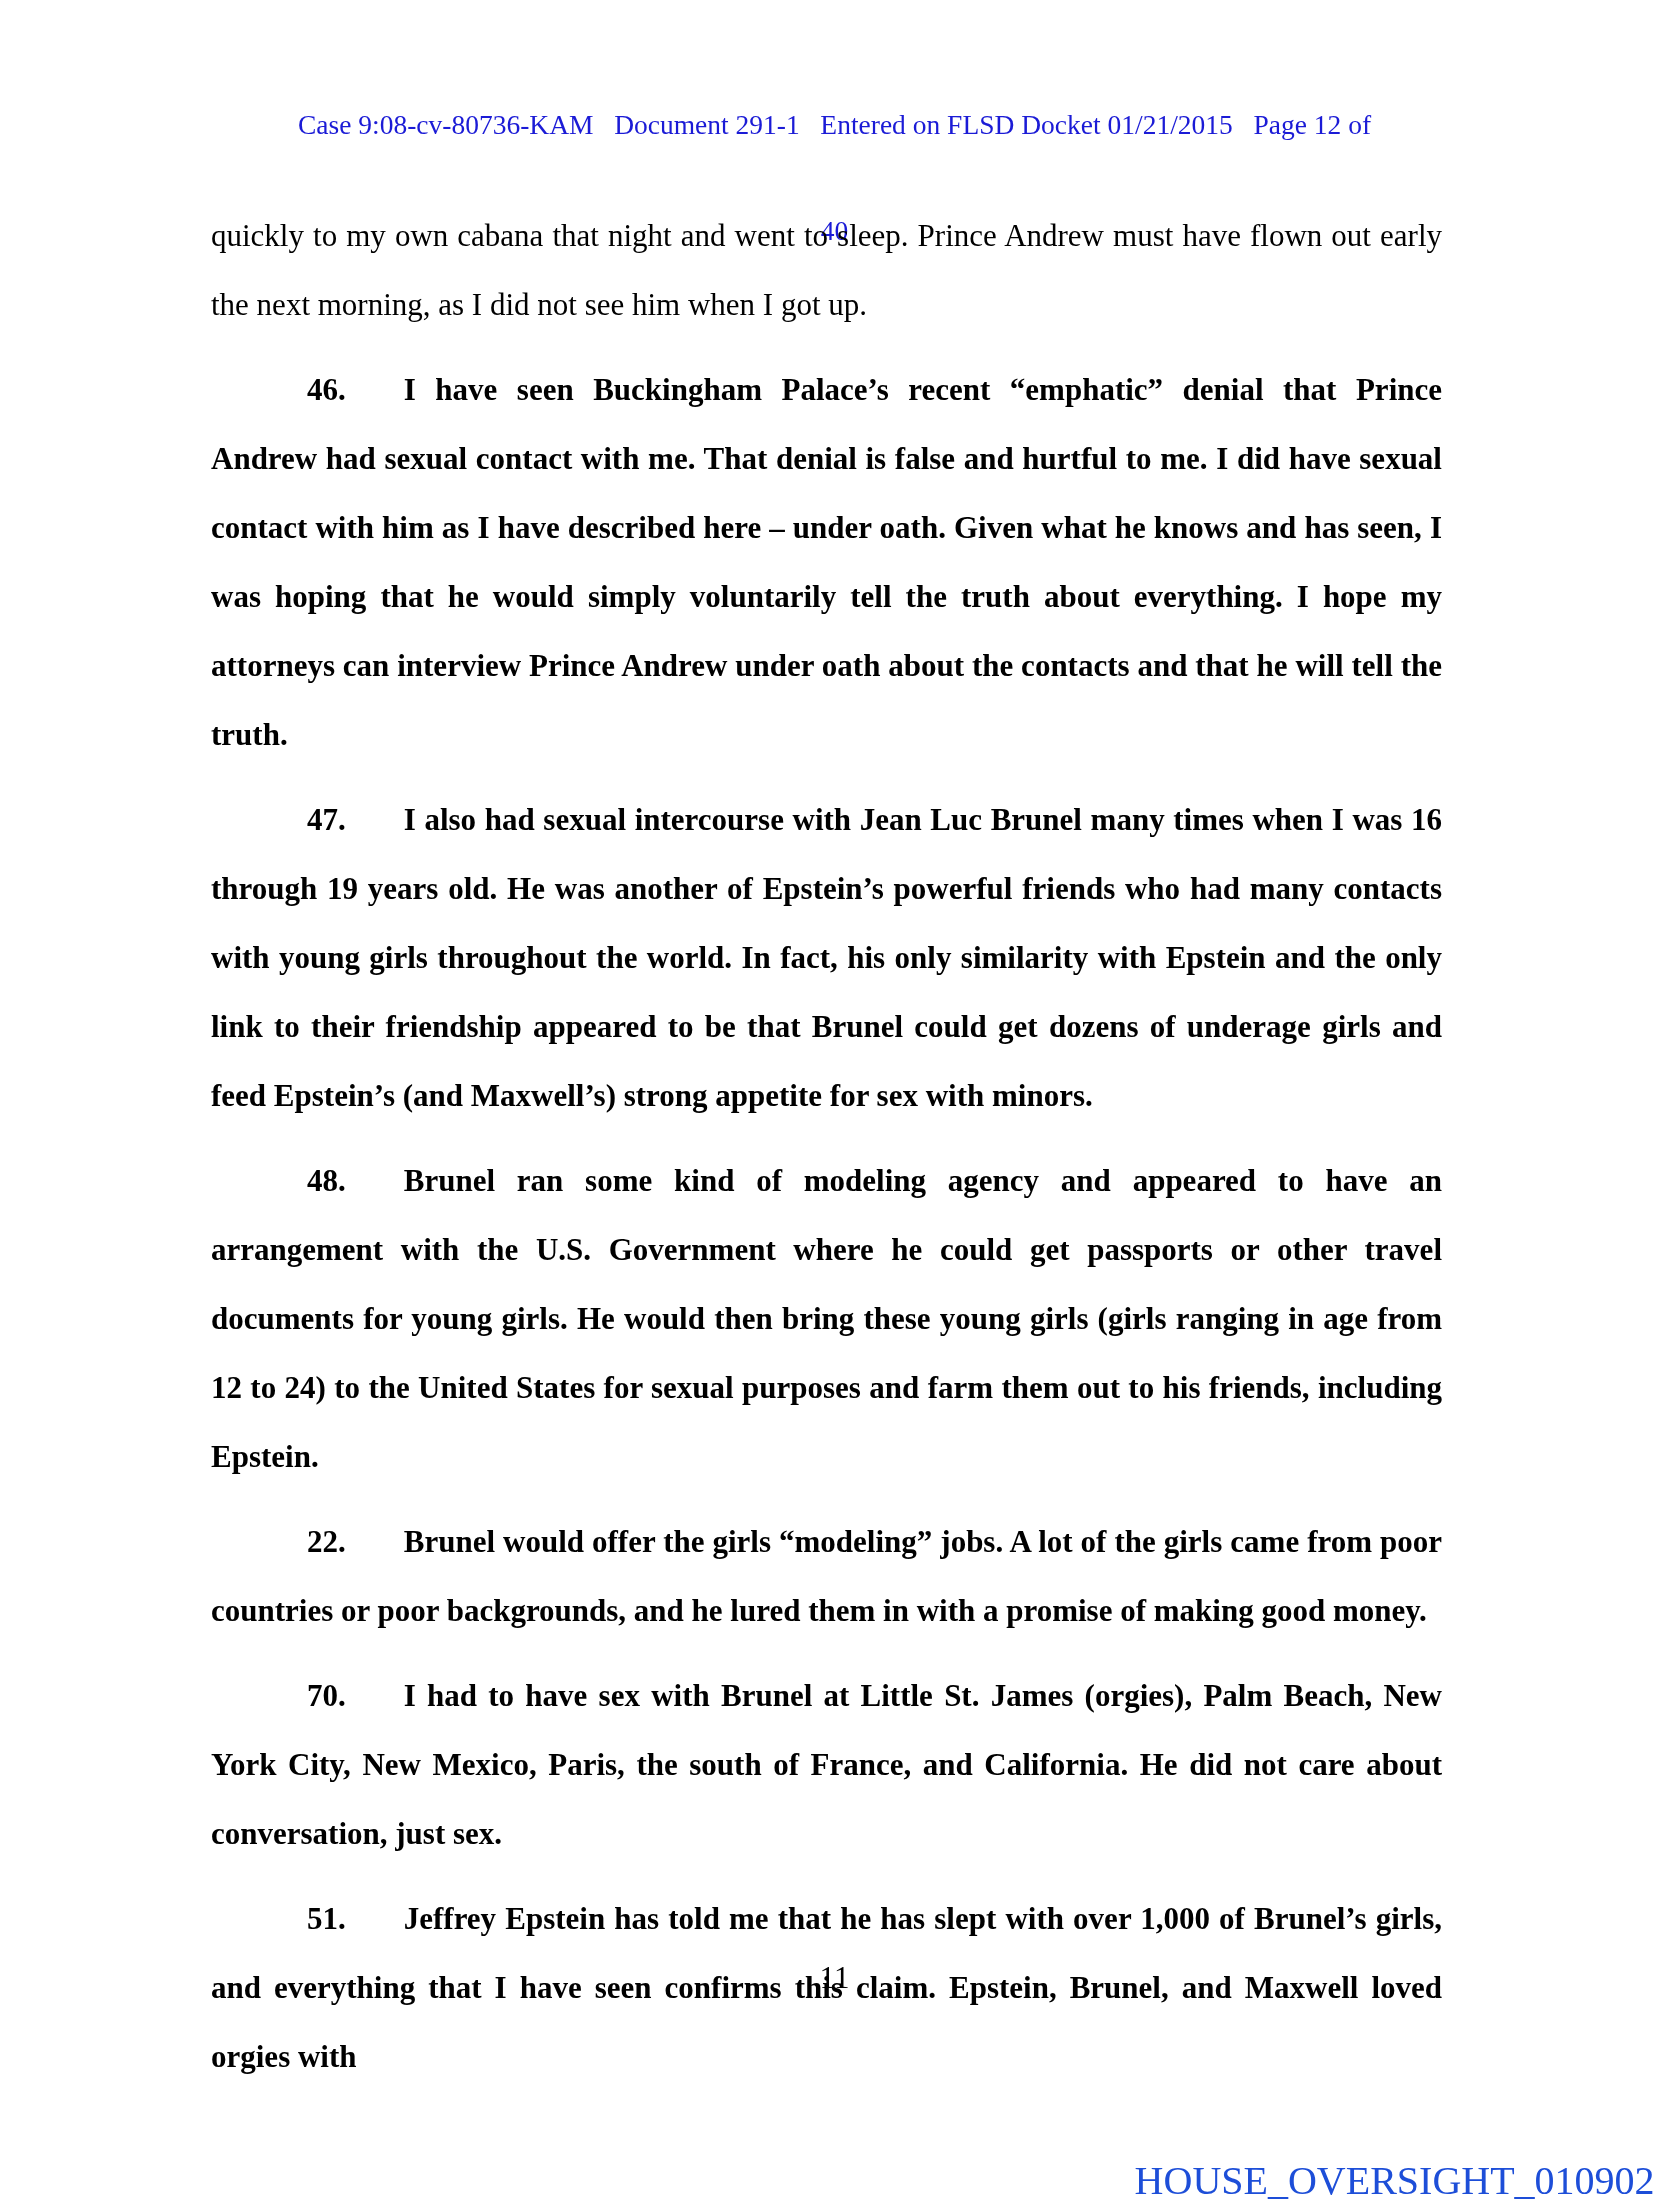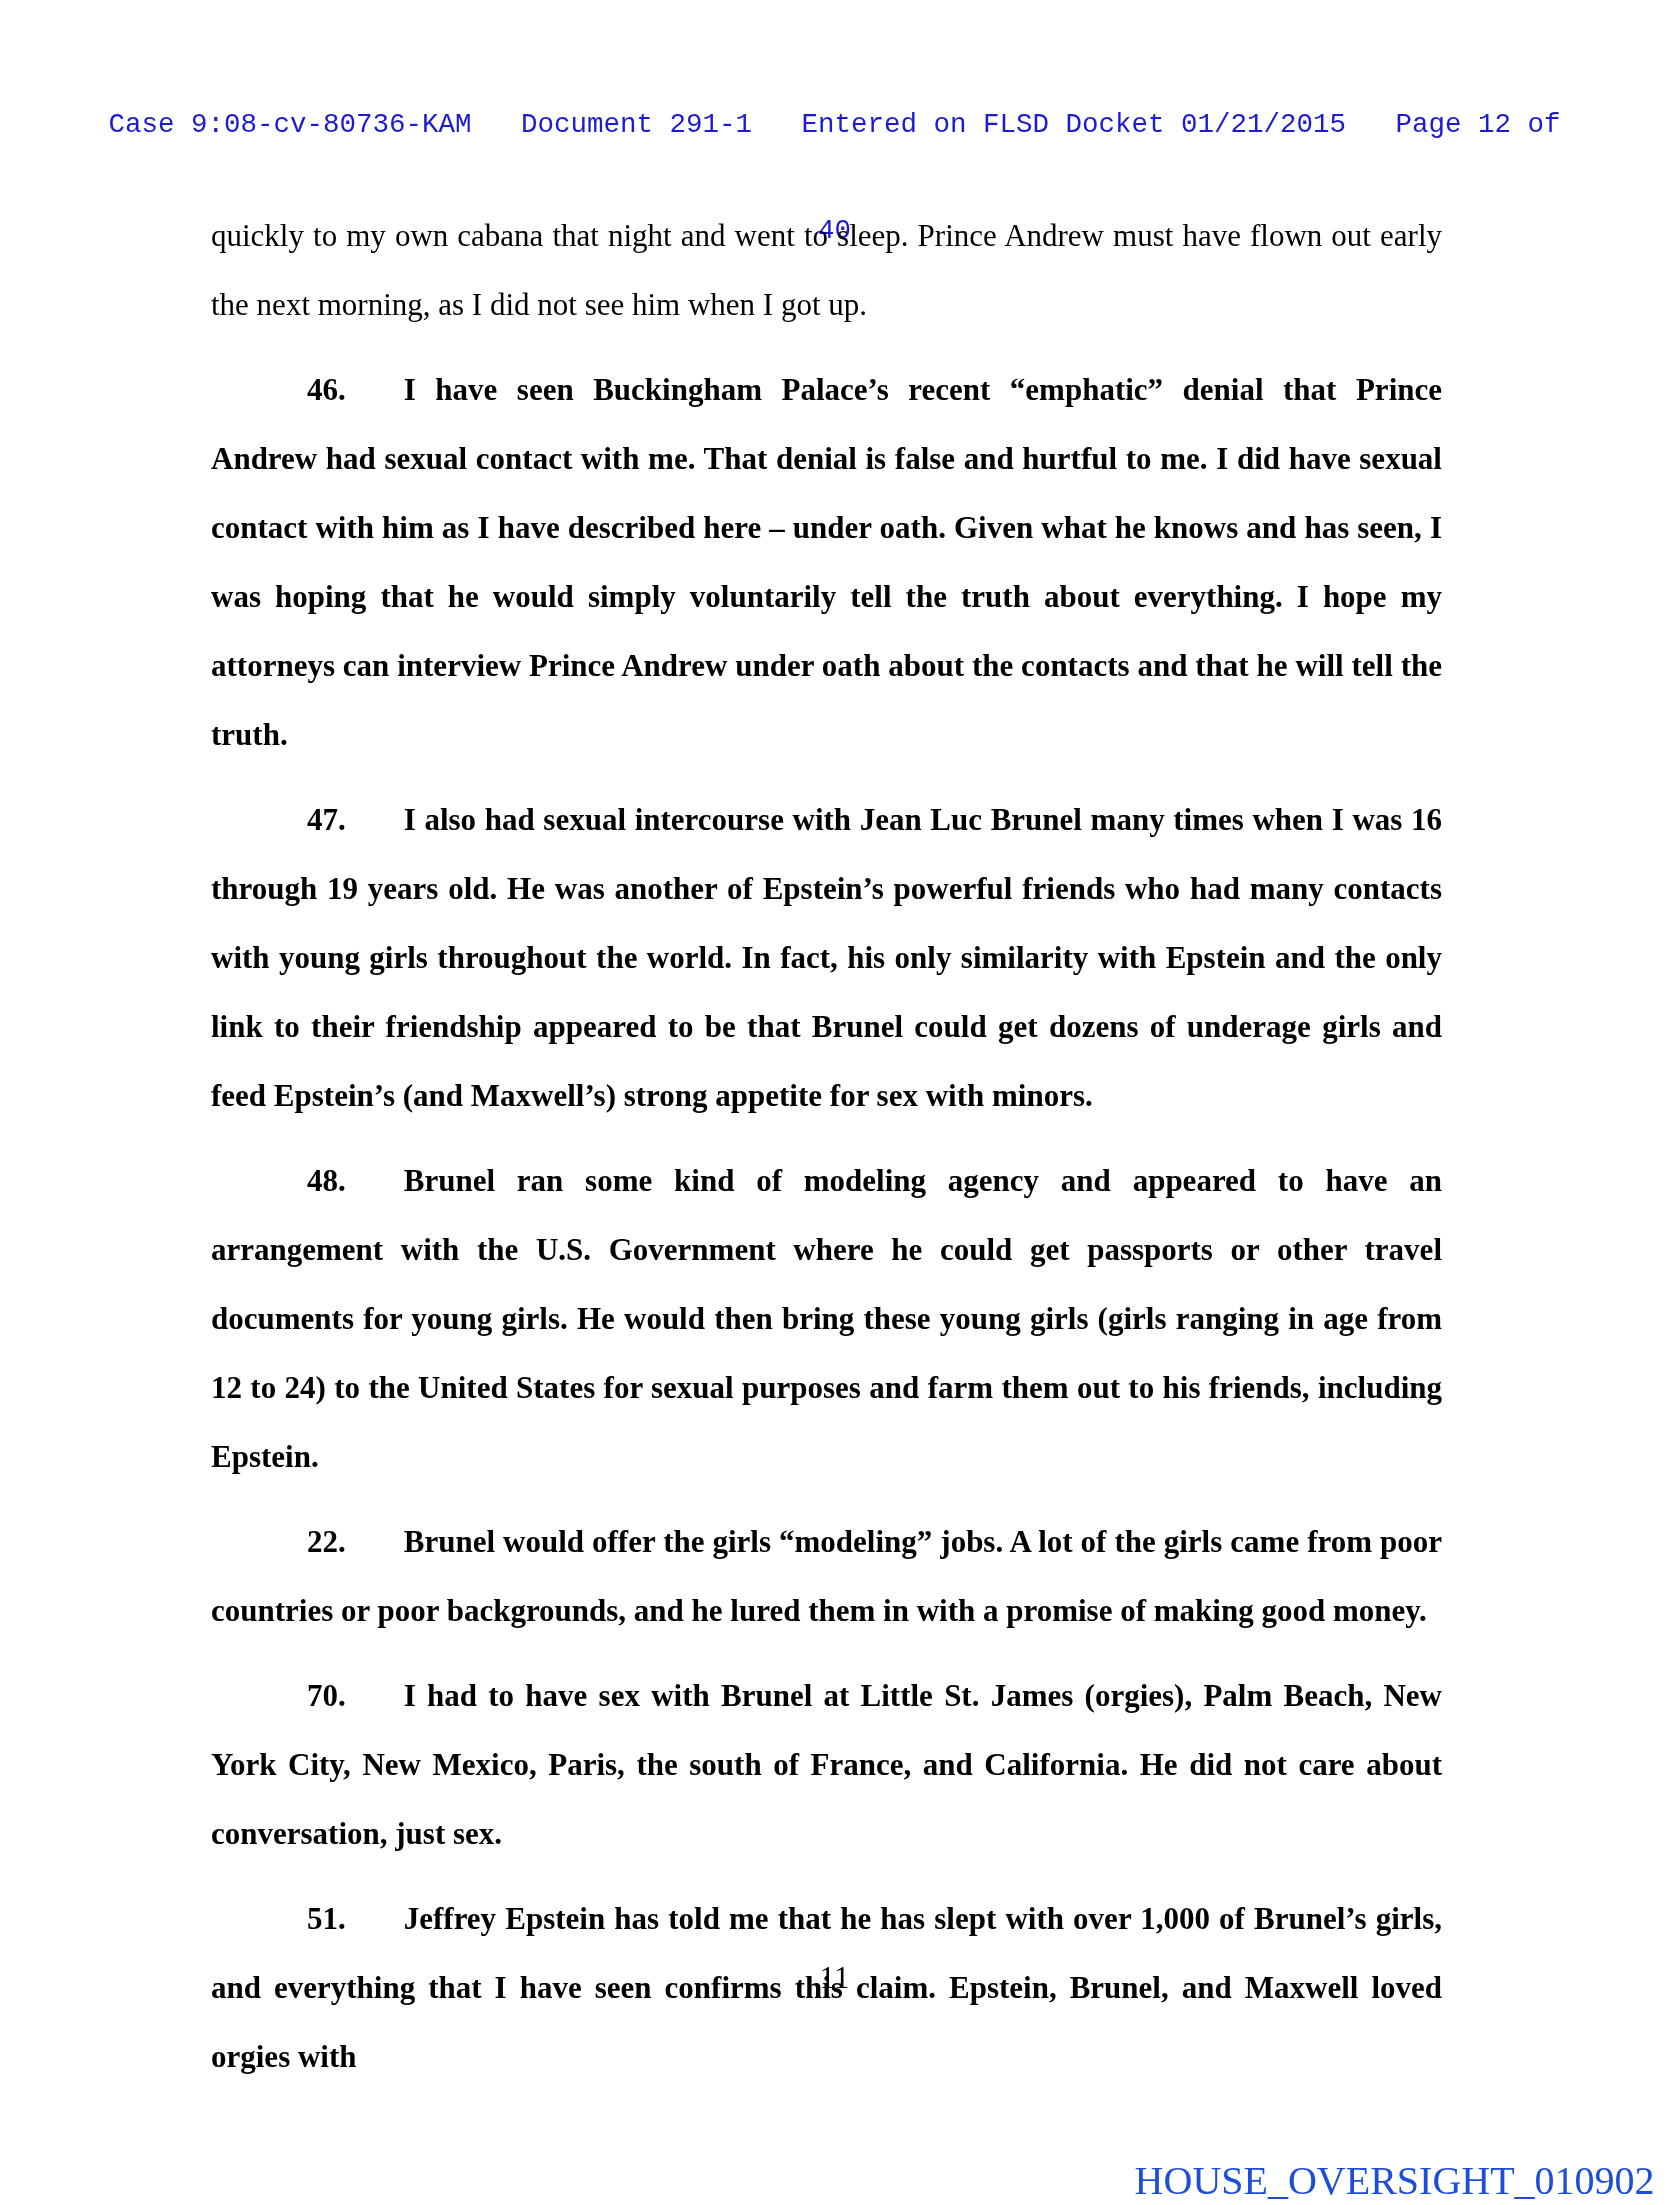--- a/index.html
+++ b/index.html
@@ -14,21 +14,21 @@
   }
 
   
   .header-stamp {
     position: absolute;
     top: 37px;
     left: 50%;
     transform: translateX(-50%);
     width: 1506px;
     text-align: center;
-    font-family: Liberation Mono, monospace;
+    font-family: Liberation Serif, serif;
     font-size: 27.5px;
     line-height: 1.28;
     color: #1b1bd6;
     white-space: pre-wrap;
   }
 
   
   .doc-body {
     position: absolute;
     top: 185px;

